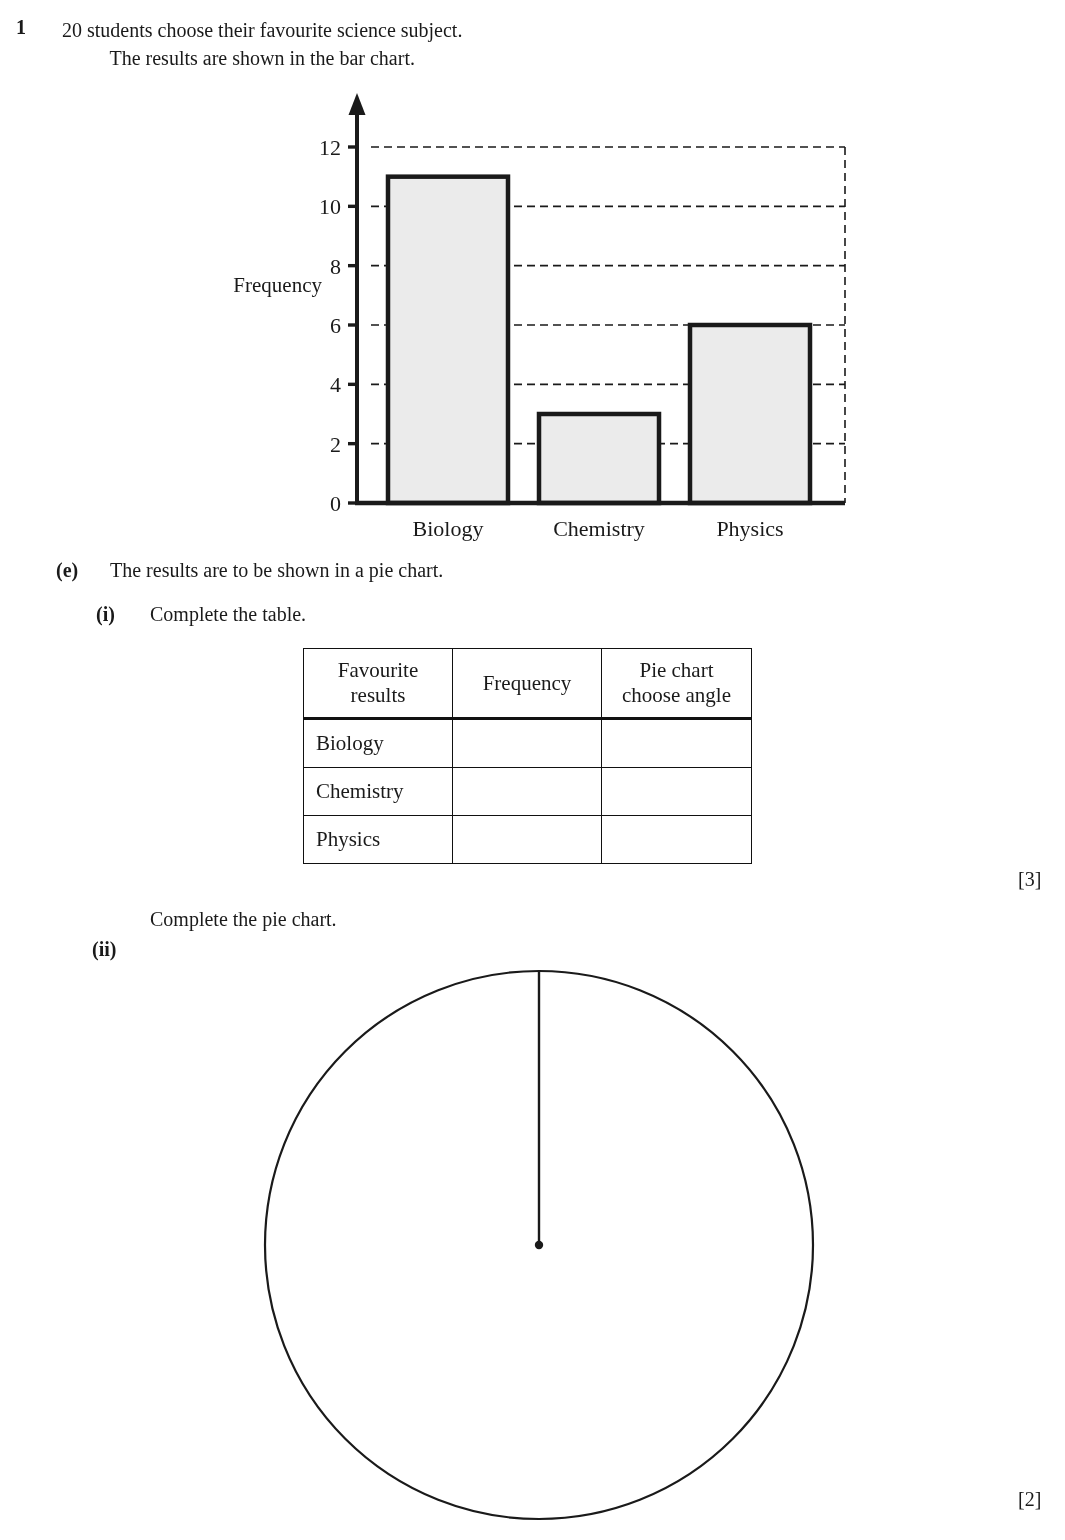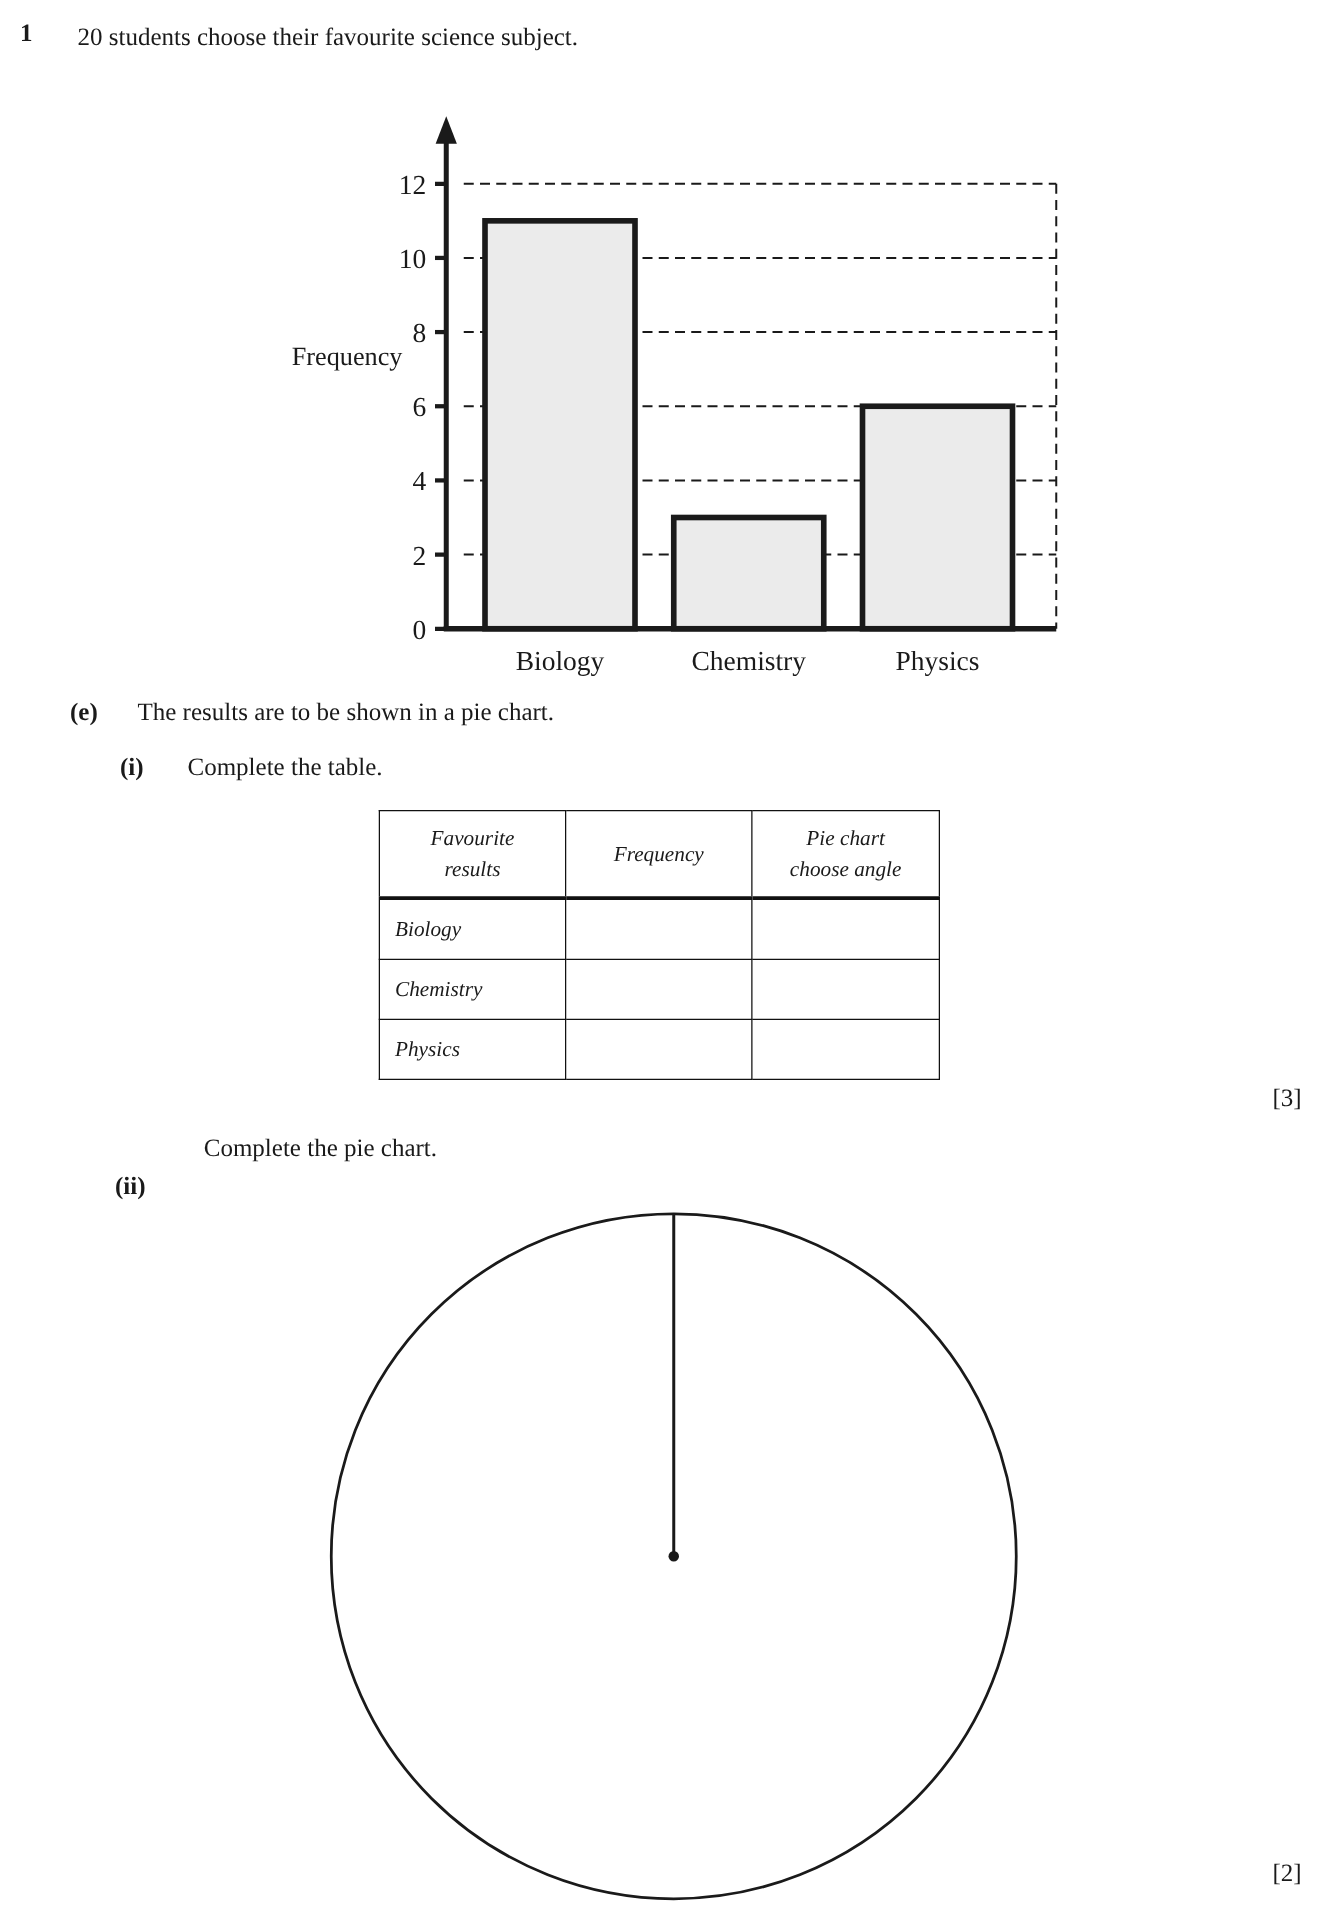--- a/index.html
+++ b/index.html
@@ -53,30 +53,29 @@
   .part-text {
     position: absolute;
     font-size: 20px;
     white-space: nowrap;
   }
   #part-e-label { left: 56px; top: 559px; }
   #part-e-text  { left: 110px; top: 559px; text-align: center; }
   #part-i-label { left: 96px; top: 603px; }
   #part-i-text  { left: 150px; top: 603px; font-family: Liberation Serif, serif; }
   #part-ii-label { left: 92px; top: 908px; margin-top: 30px; }
-  #part-ii-text  { left: 163px; top: 908px; }
+  #part-ii-text  { left: 150px; top: 908px; }
 
   
   #freq-table {
     position: absolute;
     left: 303px;
     top: 648px;
     border-collapse: collapse;
-    font-size: 17px;
-    font-style: italic;
+    font-size: 21px;
   }
   #freq-table td {
     border: 1.5px solid #111;
     padding: 0;
     vertical-align: middle;
   }
   #freq-table .col-a { width: 148px; }
   #freq-table .col-b { width: 148px; }
   #freq-table .col-c { width: 149px; }
   #freq-table thead td {
@@ -109,20 +108,21 @@
     height: 600px;
   }
   #pie-chart svg { display: block; }
 </style>
 </head>
 <body>
 
 <div class="q-number">1</div>
 <div class="q-stem">
   <div>20 students choose their favourite science subject.</div>
+  <div>The results are shown in the bar chart.</div>
 </div>
 
 <div id="bar-chart">
   <svg width="1065" height="465" viewBox="0 0 1065 465" xmlns="http://www.w3.org/2000/svg">
 
     <g id="bc-grid">
         <line x1="371" y1="358.6666666666667" x2="845" y2="358.6666666666667" stroke="#1a1a1a" stroke-width="1.6" stroke-dasharray="8 5"></line>
         <line x1="371" y1="299.3333333333333" x2="845" y2="299.3333333333333" stroke="#1a1a1a" stroke-width="1.6" stroke-dasharray="8 5"></line>
         <line x1="371" y1="240" x2="845" y2="240" stroke="#1a1a1a" stroke-width="1.6" stroke-dasharray="8 5"></line>
         <line x1="371" y1="180.66666666666666" x2="845" y2="180.66666666666666" stroke="#1a1a1a" stroke-width="1.6" stroke-dasharray="8 5"></line>

